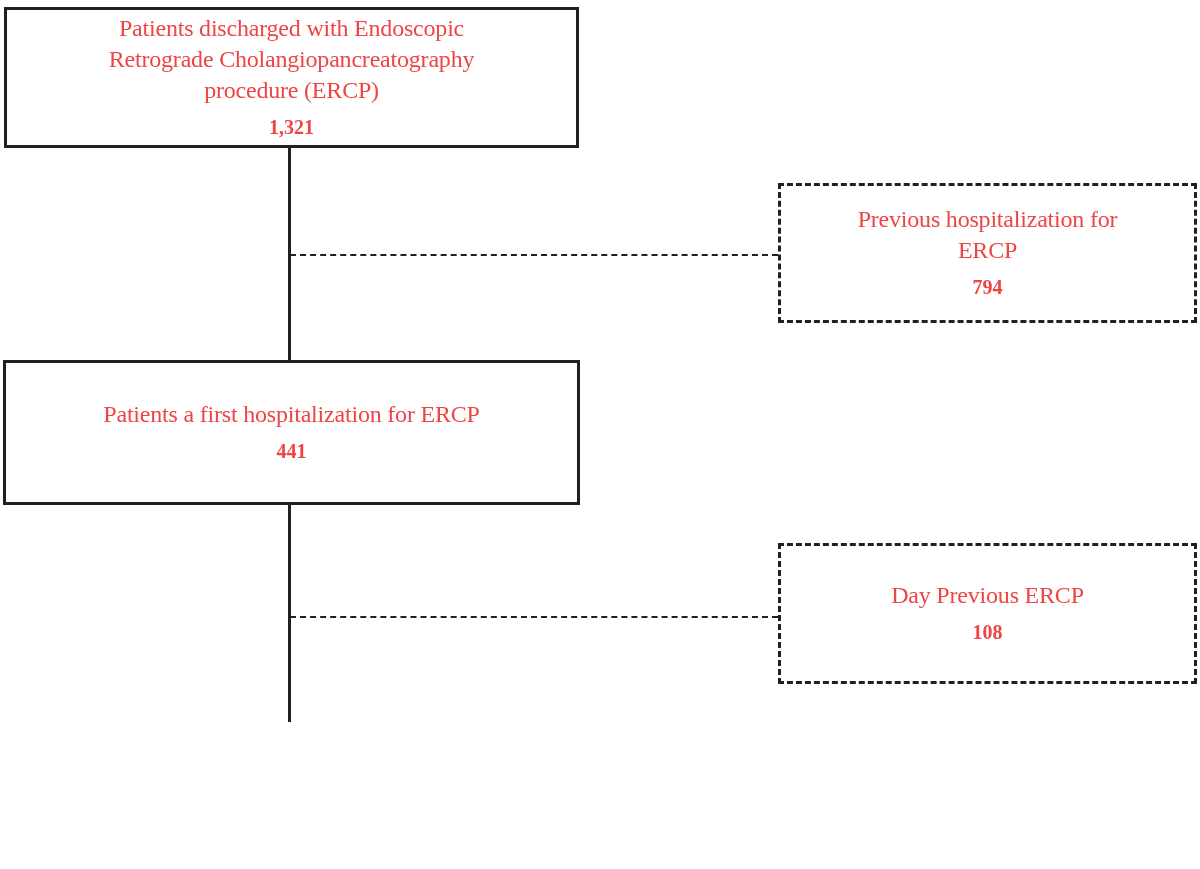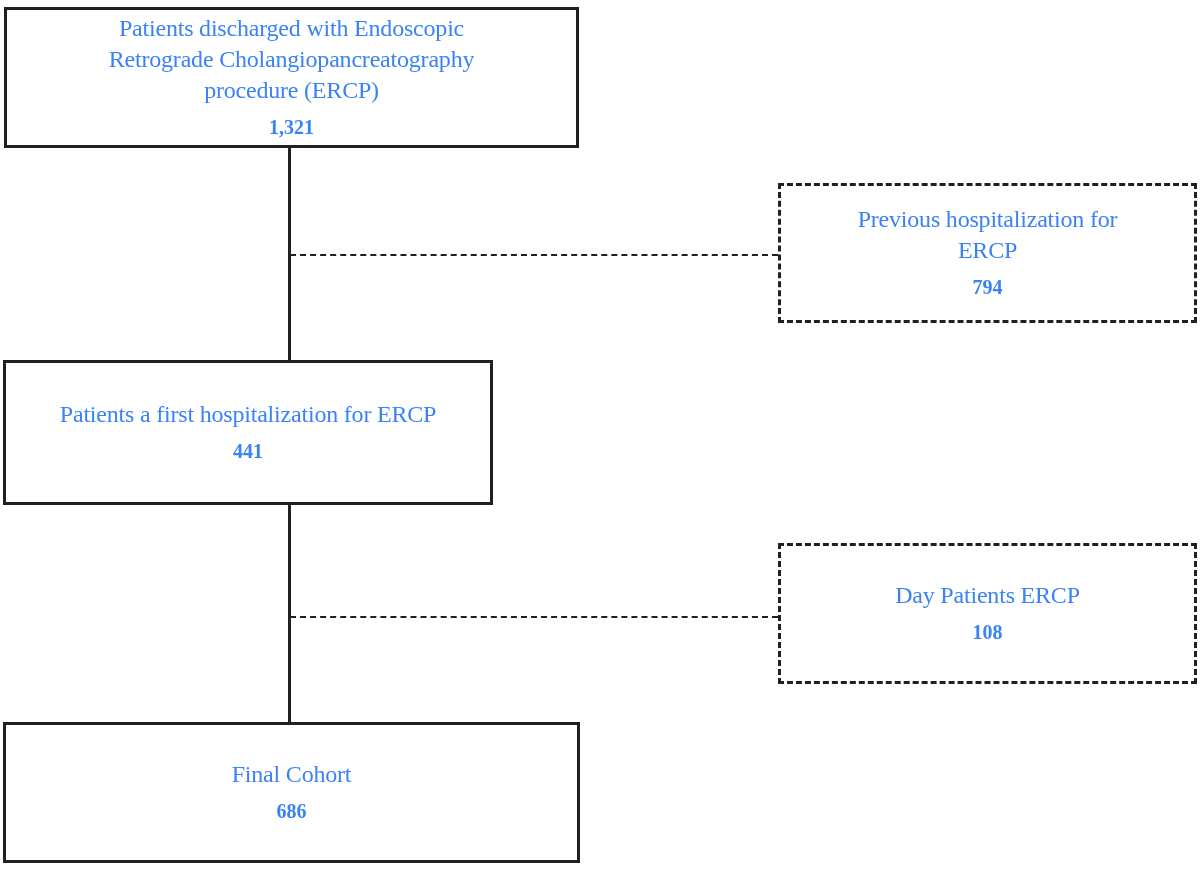--- a/index.html
+++ b/index.html
@@ -6,21 +6,21 @@
     margin: 0;
     padding: 0;
     background: #ffffff;
   }
   .canvas {
     position: relative;
     width: 1200px;
     height: 869px;
     background: #ffffff;
     font-family: "Liberation Serif", "DejaVu Serif", serif;
-    color: #3b82f6;
+    color: #ef4444;
     overflow: hidden;
   }
   .node {
     position: absolute;
     box-sizing: border-box;
     background: #ffffff;
     display: flex;
     flex-direction: column;
     align-items: center;
     justify-content: center;
@@ -45,21 +45,21 @@
     width: 3px;
     background: #231f20;
   }
   .hdash {
     position: absolute;
     height: 0;
     border-top: 2px dashed #231f20;
   }
   
   #box-discharged   { left: 4px;   top: 7px;   width: 575px; height: 141px; }
-  #box-first-hosp   { left: 3px;   top: 360px; width: 490px; height: 145px; font-family: Liberation Serif, serif; }
+  #box-first-hosp   { left: 3px;   top: 360px; width: 577px; height: 145px; font-family: Liberation Serif, serif; }
   #box-final-cohort { left: 3px;   top: 722px; width: 577px; height: 141px; }
   #box-previous     { left: 778px; top: 183px; width: 419px; height: 140px; }
   #box-dayhospital  { left: 778px; top: 543px; width: 419px; height: 141px; }
   #vline-1 { left: 288px; top: 148px; height: 212px; }
   #vline-2 { left: 288px; top: 505px; height: 217px; }
   #hdash-1 { left: 290px; top: 254px; width: 488px; }
   #hdash-2 { left: 290px; top: 616px; width: 488px; }
 </style>
 </head>
 <body>
@@ -83,22 +83,18 @@
 ERCP</div>
     <div class="node-count">794</div>
   </div>
 
   <div class="node solid" id="box-first-hosp">
     <div class="node-label">Patients a first hospitalization for ERCP</div>
     <div class="node-count">441</div>
   </div>
 
   <div class="node dashed" id="box-dayhospital">
-    <div class="node-label">Day Patients ERCP</div>
+    <div class="node-label">Day Previous ERCP</div>
     <div class="node-count">108</div>
   </div>
 
-  <div class="node solid" id="box-final-cohort">
-    <div class="node-label">Final Cohort</div>
-    <div class="node-count">686</div>
-  </div>
 
 </div>
 
 </body></html>

